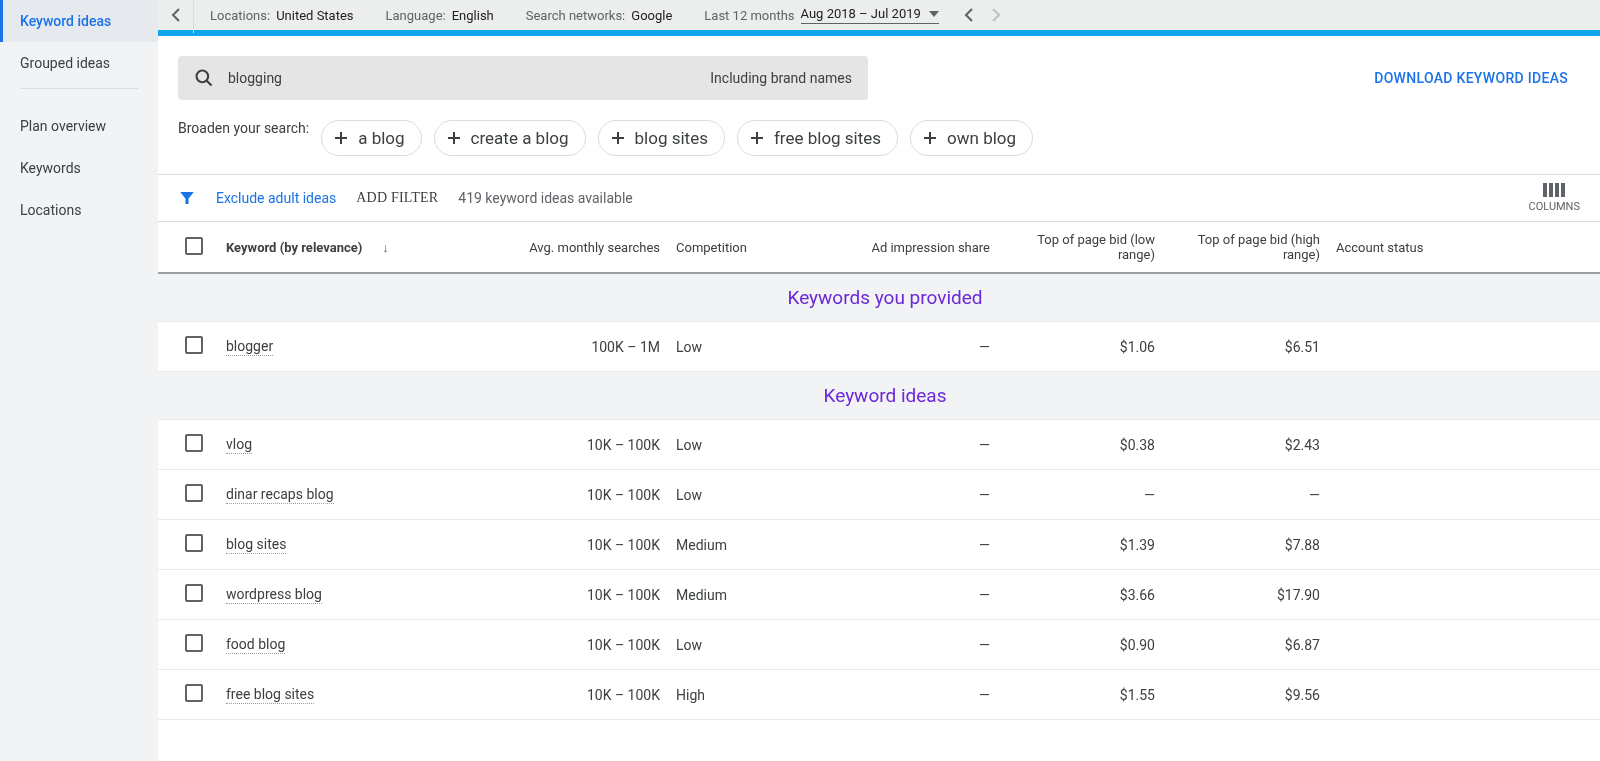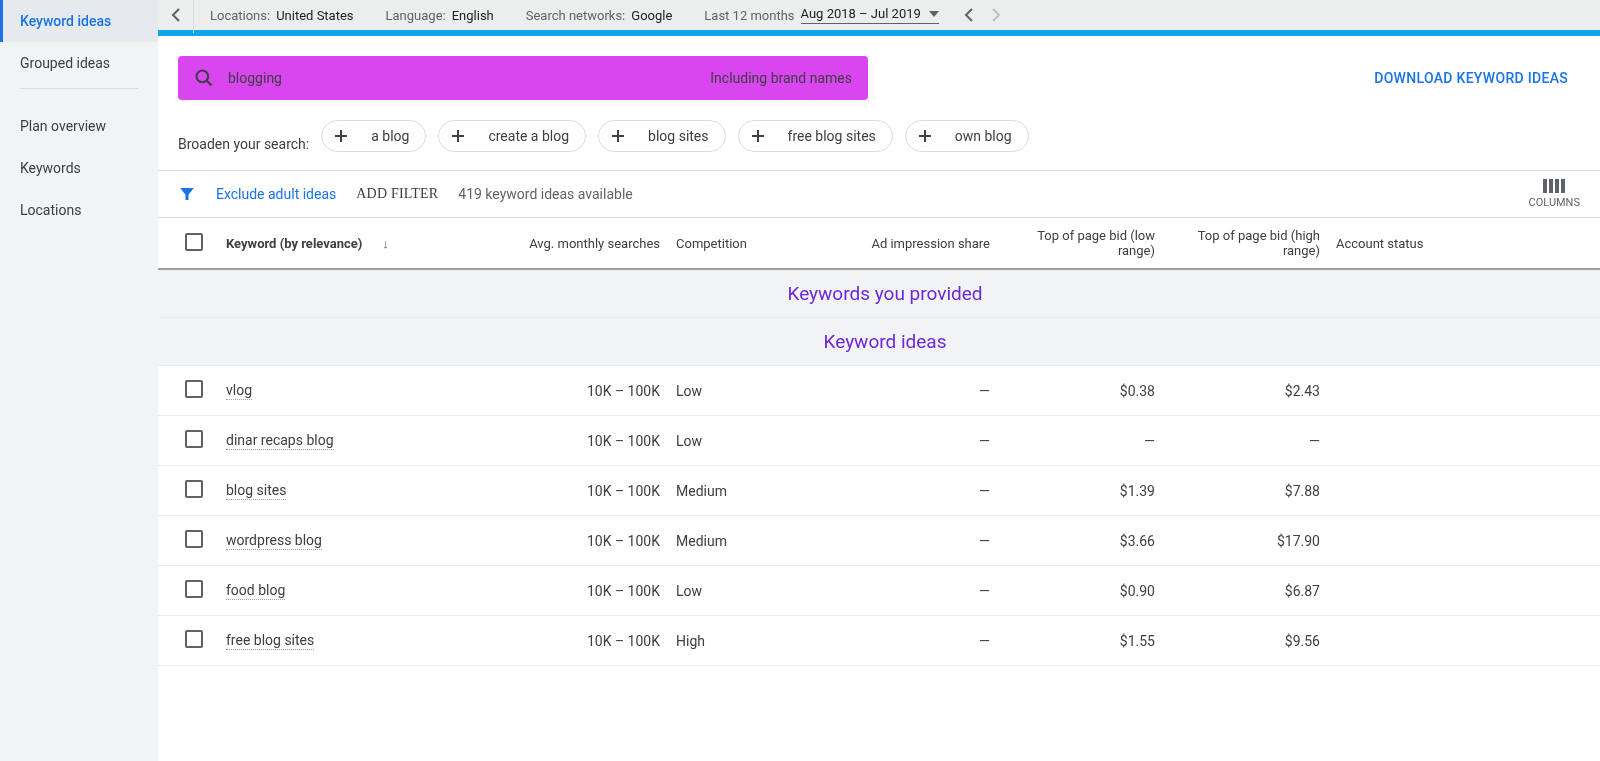--- a/index.html
+++ b/index.html
@@ -70,55 +70,55 @@
   color: #5f6368;
 }
 .chev-btn.disabled { color: #bdc1c6; cursor: default; }
 .searchrow {
   display: flex;
   align-items: center;
   padding: 20px;
   gap: 20px;
 }
 .searchbox {
-  background: #d946ef;
+  background: #e5e5e5;
   display: flex;
   align-items: center;
   padding: 0 16px;
   height: 44px;
   border-radius: 4px;
   width: 690px;
   justify-content: space-between;
 }
 .searchbox-left { display: flex; align-items: center; gap: 14px; }
 .download-link {
   margin-left: auto;
   color: #1a73e8;
   font-weight: 500;
   letter-spacing: 0.3px;
   cursor: pointer;
   padding-right: 12px;
 }
 .broaden-row {
   display: flex;
-  align-items: flex-end;
+  align-items: flex-start;
   gap: 12px;
   padding: 0 20px 18px;
   border-bottom: 1px solid #dadce0;
 }
 .broaden-label { color: #3c4043; font-size: 14px; }
 .chip {
   border: 1px solid #dadce0;
   border-radius: 20px;
   padding: 7px 16px 7px 12px;
   display: flex;
   align-items: center;
-  gap: 23px;
-  cursor: pointer;
-  font-size: 14px;
+  gap: 10px;
+  cursor: pointer;
+  font-size: 17px;
 }
 .filterrow {
   display: flex;
   align-items: center;
   padding: 14px 20px;
   gap: 20px;
   border-bottom: 1px solid #dadce0;
   position: relative;
 }
 .filter-icon { color: #1a73e8; }
@@ -316,20 +316,30 @@
           <th class="num col-imp">Ad impression share</th>
           <th class="num col-low">Top of page bid (low range)</th>
           <th class="num col-high">Top of page bid (high range)</th>
           <th>Account status</th>
         </tr>
       </thead>
       <tbody id="tbody">
           <tr class="section">
             <td colspan="8">Keywords you provided</td>
           </tr>
+          <tr>
+            <td><span class="checkbox"></span></td>
+            <td><span class="dotted">blogger</span></td>
+            <td class="num">100K – 1M</td>
+            <td>Low</td>
+            <td class="num">—</td>
+            <td class="num">$1.06</td>
+            <td class="num">$6.51</td>
+            <td></td>
+          </tr>
           <tr class="section">
             <td colspan="8">Keyword ideas</td>
           </tr>
           <tr>
             <td><span class="checkbox"></span></td>
             <td><span class="dotted">vlog</span></td>
             <td class="num">10K – 100K</td>
             <td>Low</td>
             <td class="num">—</td>
             <td class="num">$0.38</td>

